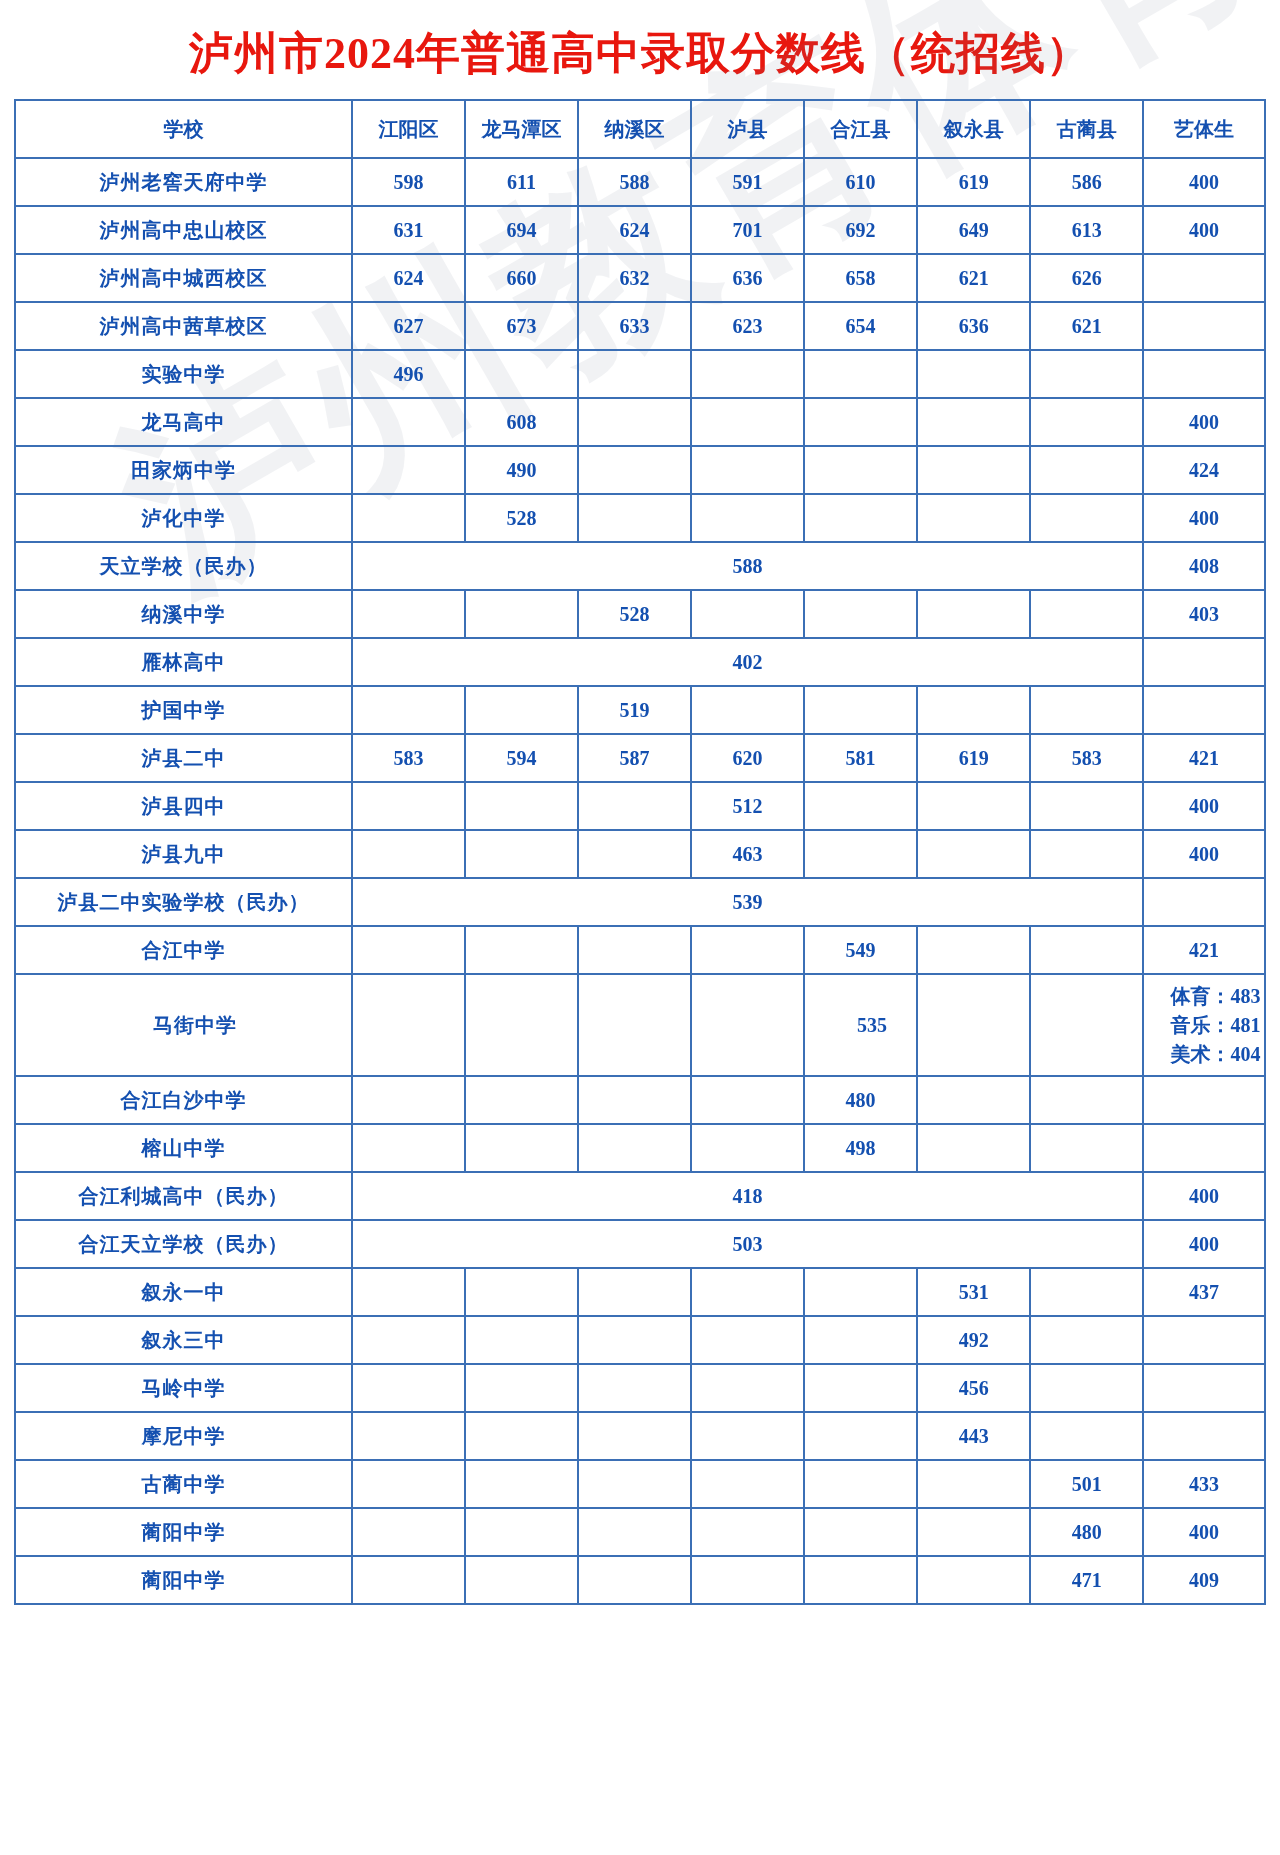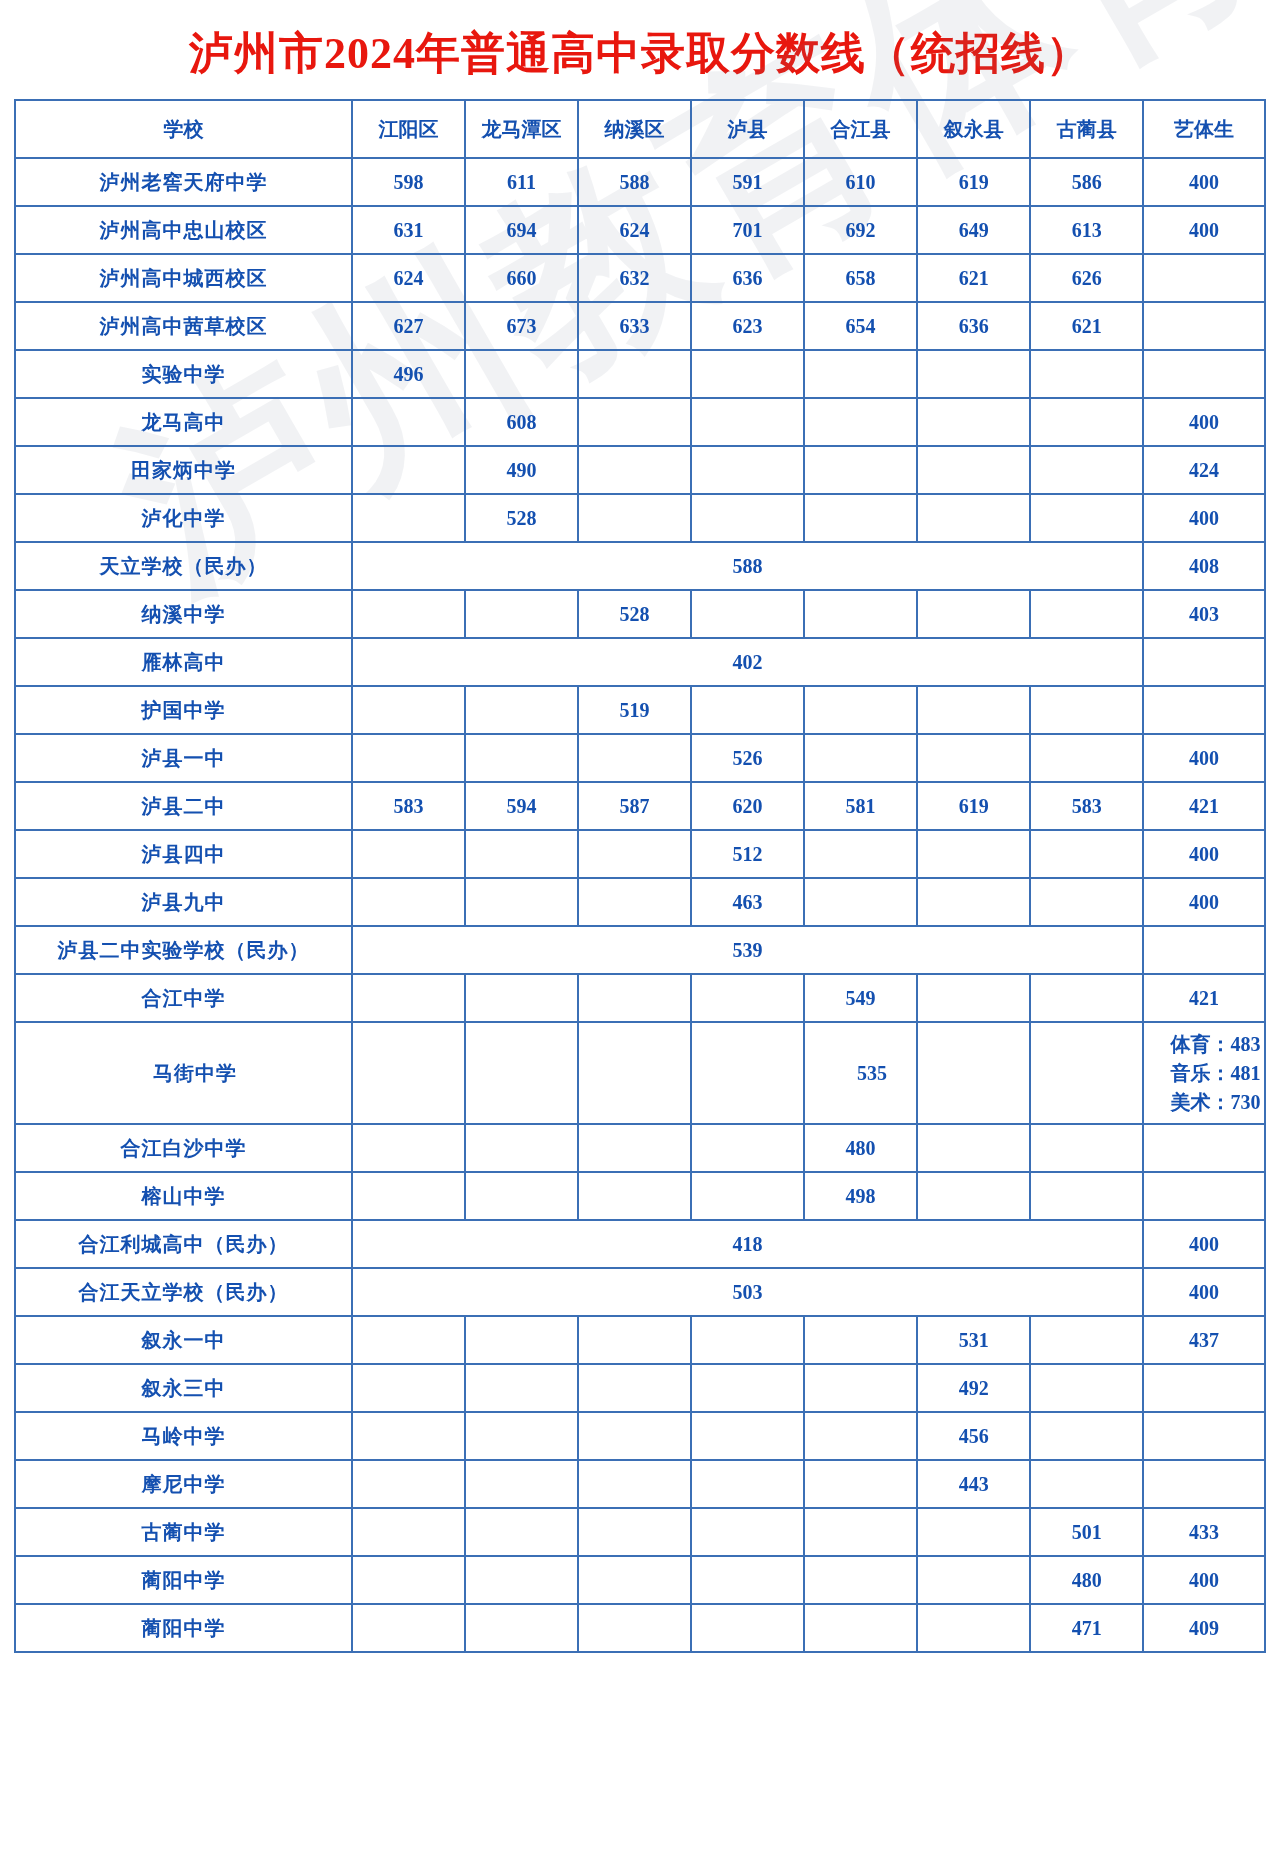--- a/index.html
+++ b/index.html
@@ -245,31 +245,20 @@
             <td class="empty"></td>
             <td class="empty"></td>
             <td>519</td>
             <td class="empty"></td>
             <td class="empty"></td>
             <td class="empty"></td>
             <td class="empty"></td>
             <td class="empty"></td>
           </tr>
           <tr>
-            <td class="school">泸县一中</td>
-            <td class="empty"></td>
-            <td class="empty"></td>
-            <td class="empty"></td>
-            <td>526</td>
-            <td class="empty"></td>
-            <td class="empty"></td>
-            <td class="empty"></td>
-            <td>400</td>
-          </tr>
-          <tr>
             <td class="school">泸县二中</td>
             <td>583</td>
             <td>594</td>
             <td>587</td>
             <td>620</td>
             <td>581</td>
             <td>619</td>
             <td>583</td>
             <td>421</td>
           </tr>
@@ -316,21 +305,21 @@
             <td class="empty"></td>
             <td class="empty"></td>
             <td class="empty"></td>
             <td class="empty"></td>
             <td>535</td>
             <td class="empty"></td>
             <td class="empty"></td>
             <td class="multi">
               <span>体育：483</span>
               <span>音乐：481</span>
-              <span>美术：730</span>
+              <span>美术：404</span>
             </td>
           </tr>
           <tr>
             <td class="school">合江白沙中学</td>
             <td class="empty"></td>
             <td class="empty"></td>
             <td class="empty"></td>
             <td class="empty"></td>
             <td>480</td>
             <td class="empty"></td>

